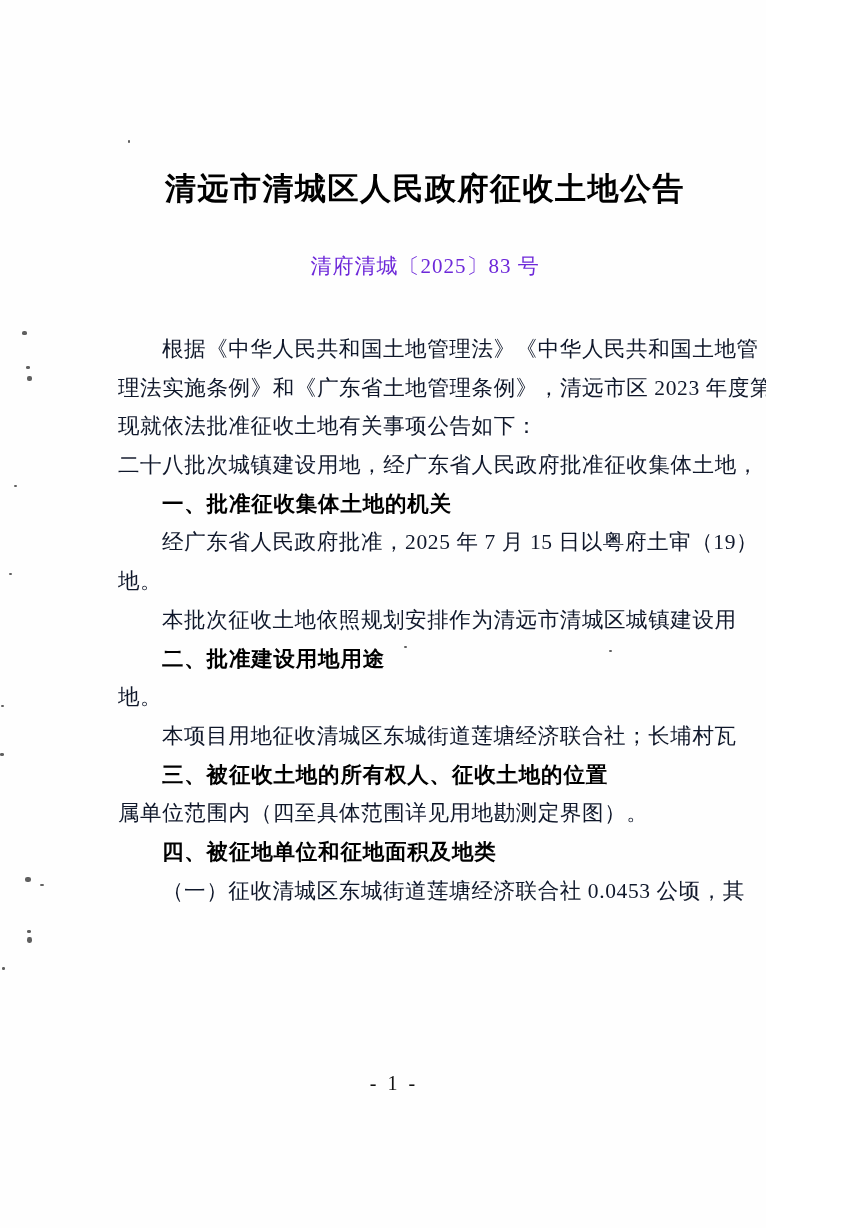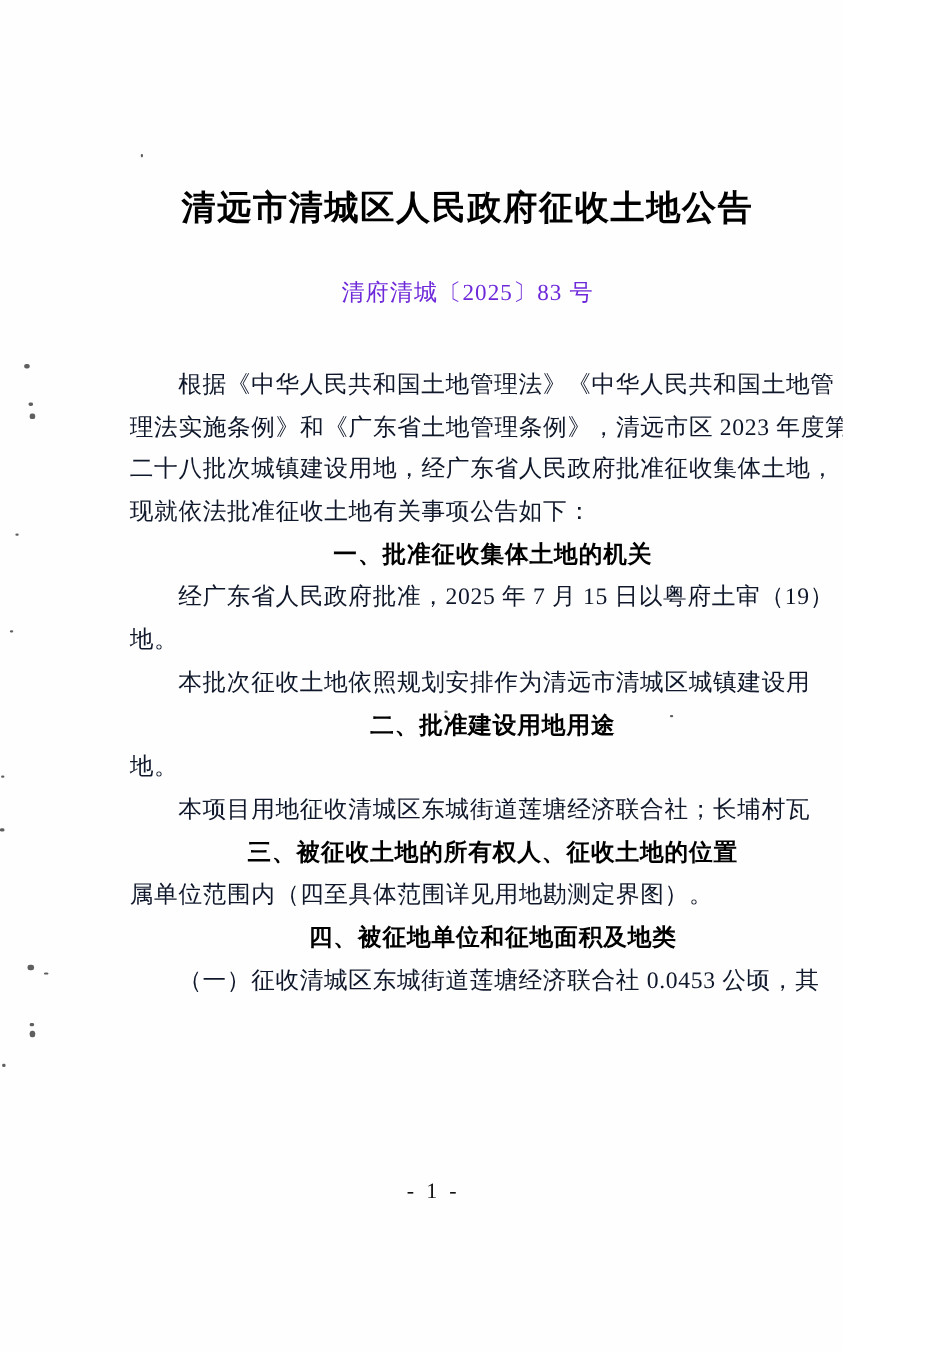--- a/index.html
+++ b/index.html
@@ -66,21 +66,20 @@
     text-indent: 44px;
   }
 
   .heading {
     font-family: "Liberation Sans", "DejaVu Sans", sans-serif;
     font-weight: bold;
     font-size: 21.5px;
     letter-spacing: 0.8px;
     text-indent: 44px;
     color: #000;
-    text-align: center;
   }
 
   
   .page-footer {
     position: absolute;
     top: 1072px;
     left: 0;
     width: 850px;
     text-align: center;
     font-size: 20px;
@@ -123,22 +122,22 @@
       <div class="speck" style="left: 300px; top: 890px; width: 2px; height: 2px;"></div>
     </div>
 
   <div class="doc-title">清远市清城区人民政府征收土地公告</div>
 
   <div class="doc-number">清府清城〔2025〕83 号</div>
 
   <div class="body-block" id="body-block">
       <div class="line indent">根据《中华人民共和国土地管理法》《中华人民共和国土地管</div>
       <div class="line">理法实施条例》和《广东省土地管理条例》，清远市区 2023 年度第</div>
+      <div class="line">现就依法批准征收土地有关事项公告如下：</div>
       <div class="line">二十八批次城镇建设用地，经广东省人民政府批准征收集体土地，</div>
-      <div class="line">现就依法批准征收土地有关事项公告如下：</div>
       <div class="line heading">一、批准征收集体土地的机关</div>
       <div class="line indent">经广东省人民政府批准，2025 年 7 月 15 日以粤府土审（19）</div>
       <div class="line">地。</div>
       <div class="line indent">本批次征收土地依照规划安排作为清远市清城区城镇建设用</div>
       <div class="line heading">二、批准建设用地用途</div>
       <div class="line">地。</div>
       <div class="line indent">本项目用地征收清城区东城街道莲塘经济联合社；长埔村瓦</div>
       <div class="line heading">三、被征收土地的所有权人、征收土地的位置</div>
       <div class="line">属单位范围内（四至具体范围详见用地勘测定界图）。</div>
       <div class="line heading">四、被征地单位和征地面积及地类</div>

